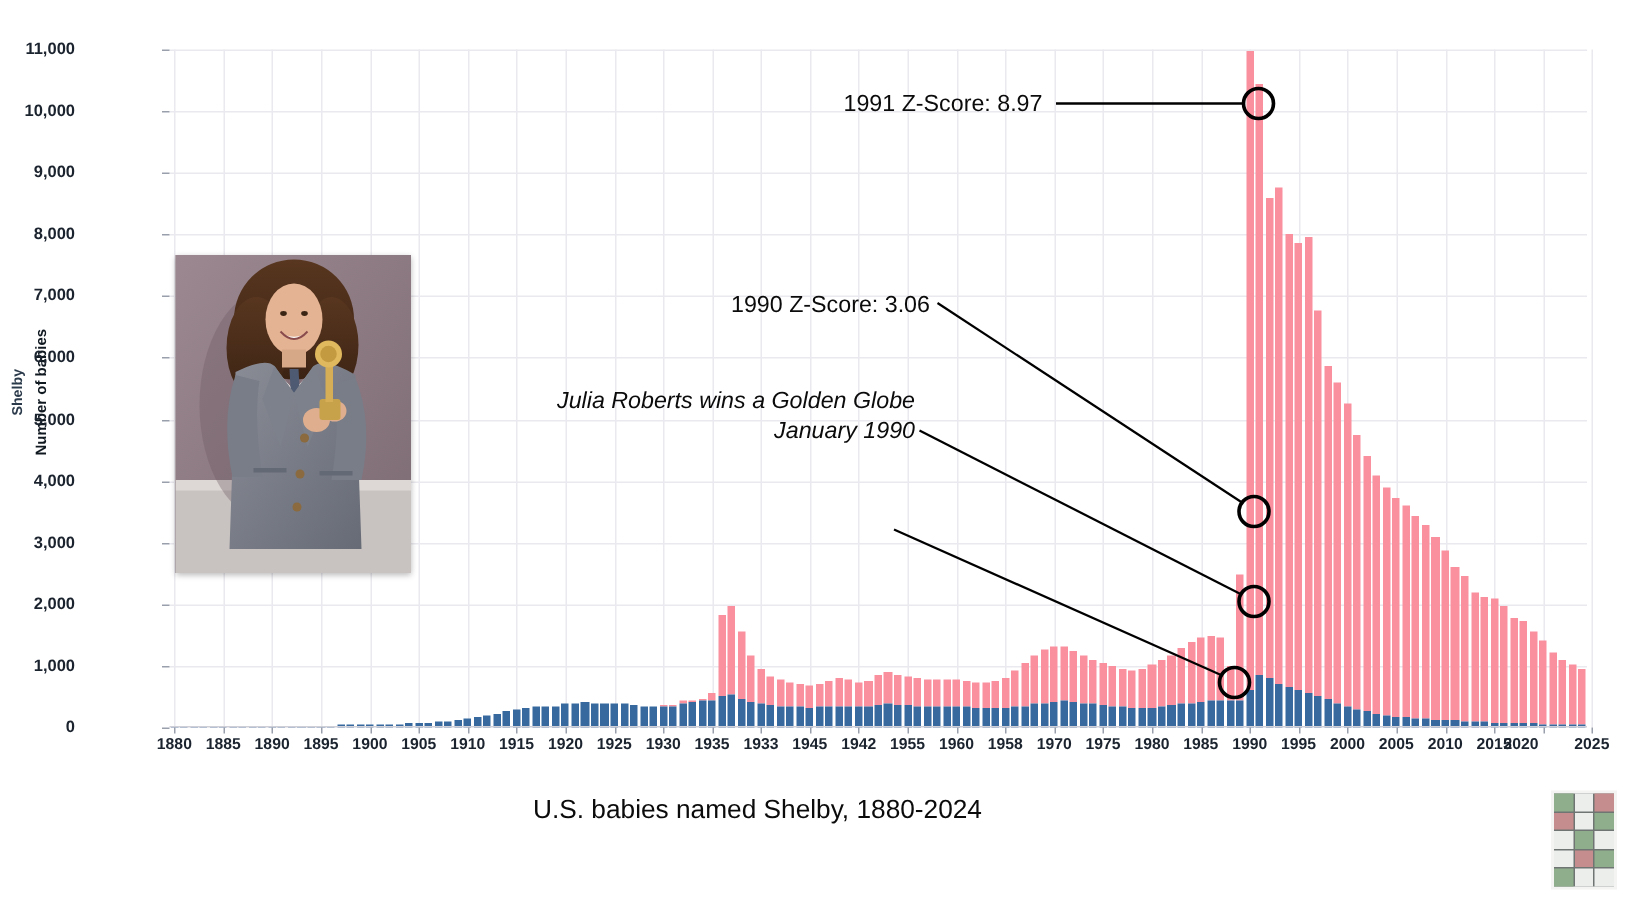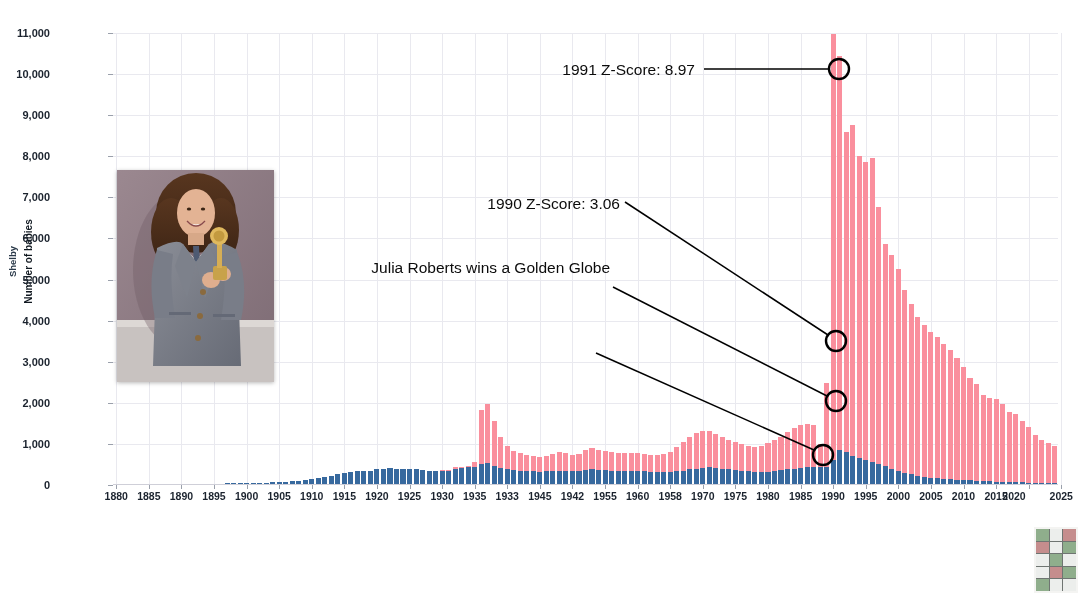--- a/index.html
+++ b/index.html
@@ -873,27 +873,29 @@
   </svg>
 
   <div class="anno-text" style="left:310px; top:60px; width:385px;">
     <span>1991 Z-Score: 8.97</span>
   </div>
 
   <div class="anno-text" style="left:230px; top:194px; width:390px;">
     <span>1990 Z-Score: 3.06</span>
   </div>
 
-  <div class="anno-text" style="left:210px; top:258px; width:400px;">
+  <div class="anno-text" style="left:210px; top:258px; width:400px;font-style:italic;">
     <div>Julia Roberts wins a Golden Globe</div>
+    <div>January 1990</div>
   </div>
 
 </div>
 
 <div id="caption">
+  <div>U.S. babies named Shelby, 1880-2024</div>
 </div>
 
 <div id="logo">
   <div class="gridwrap">
     <div class="cell" style="background:#8fae8c"></div>
     <div class="cell" style="background:#eceeec"></div>
     <div class="cell" style="background:#c58d8d"></div>
     <div class="cell" style="background:#c58d8d"></div>
     <div class="cell" style="background:#eceeec"></div>
     <div class="cell" style="background:#8fae8c"></div>

